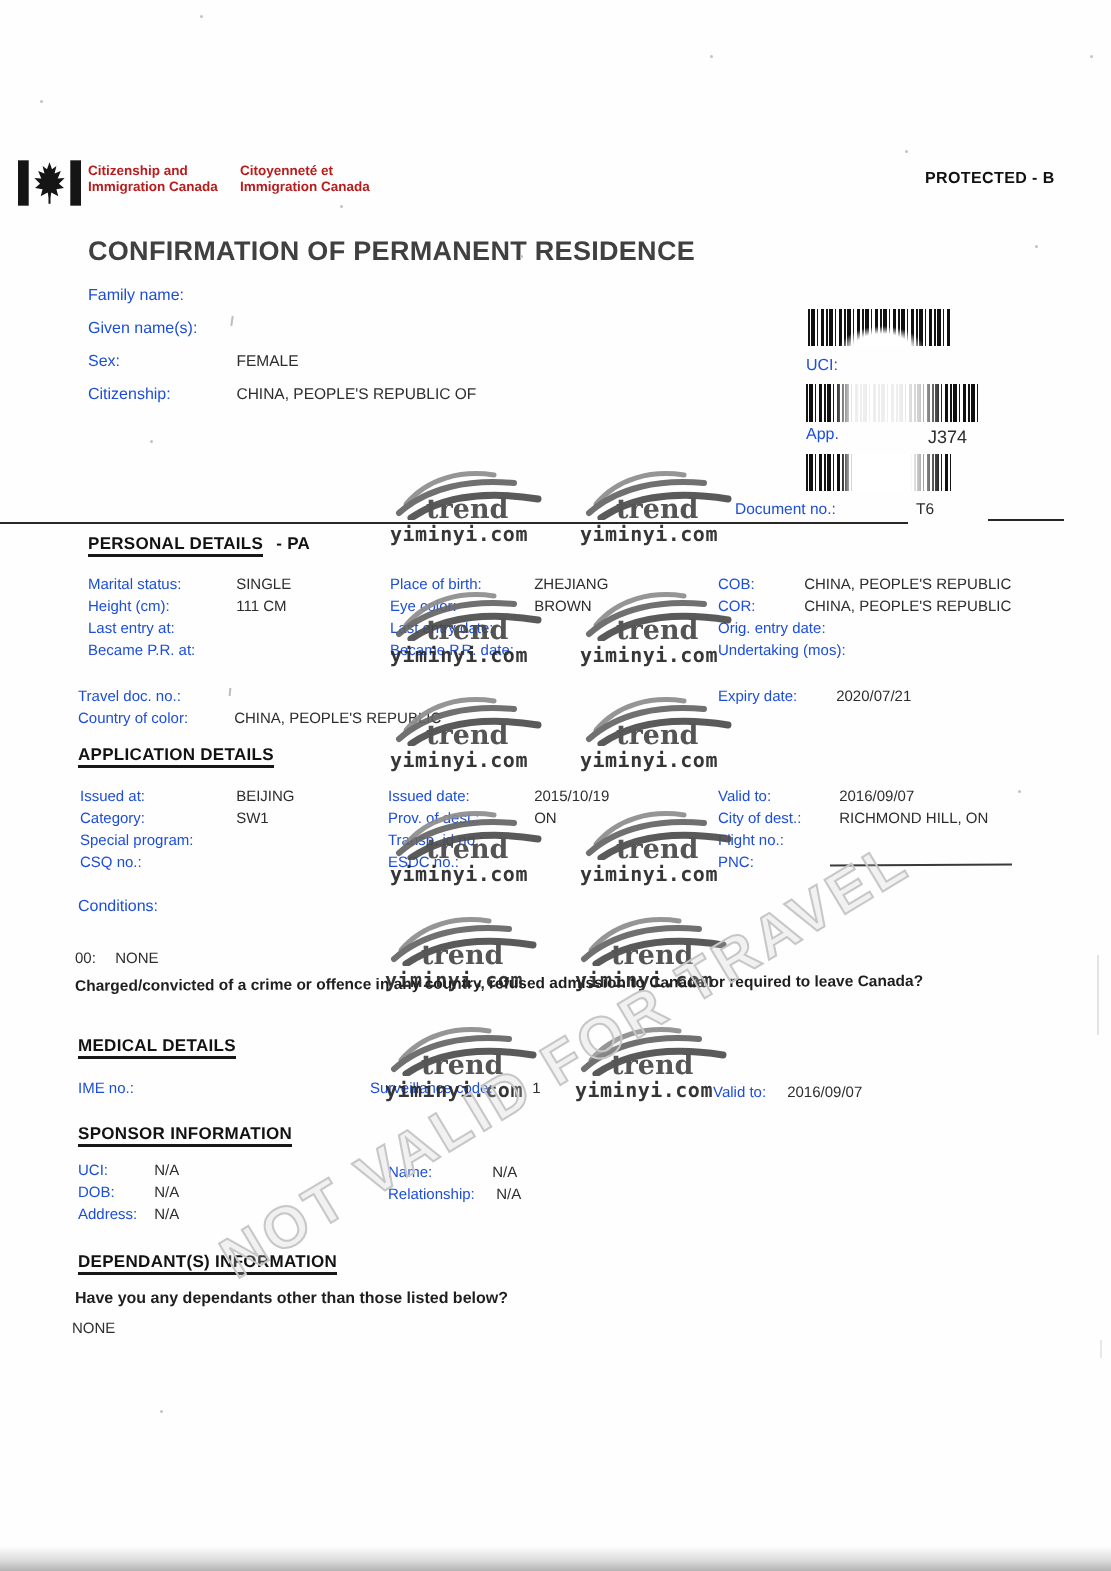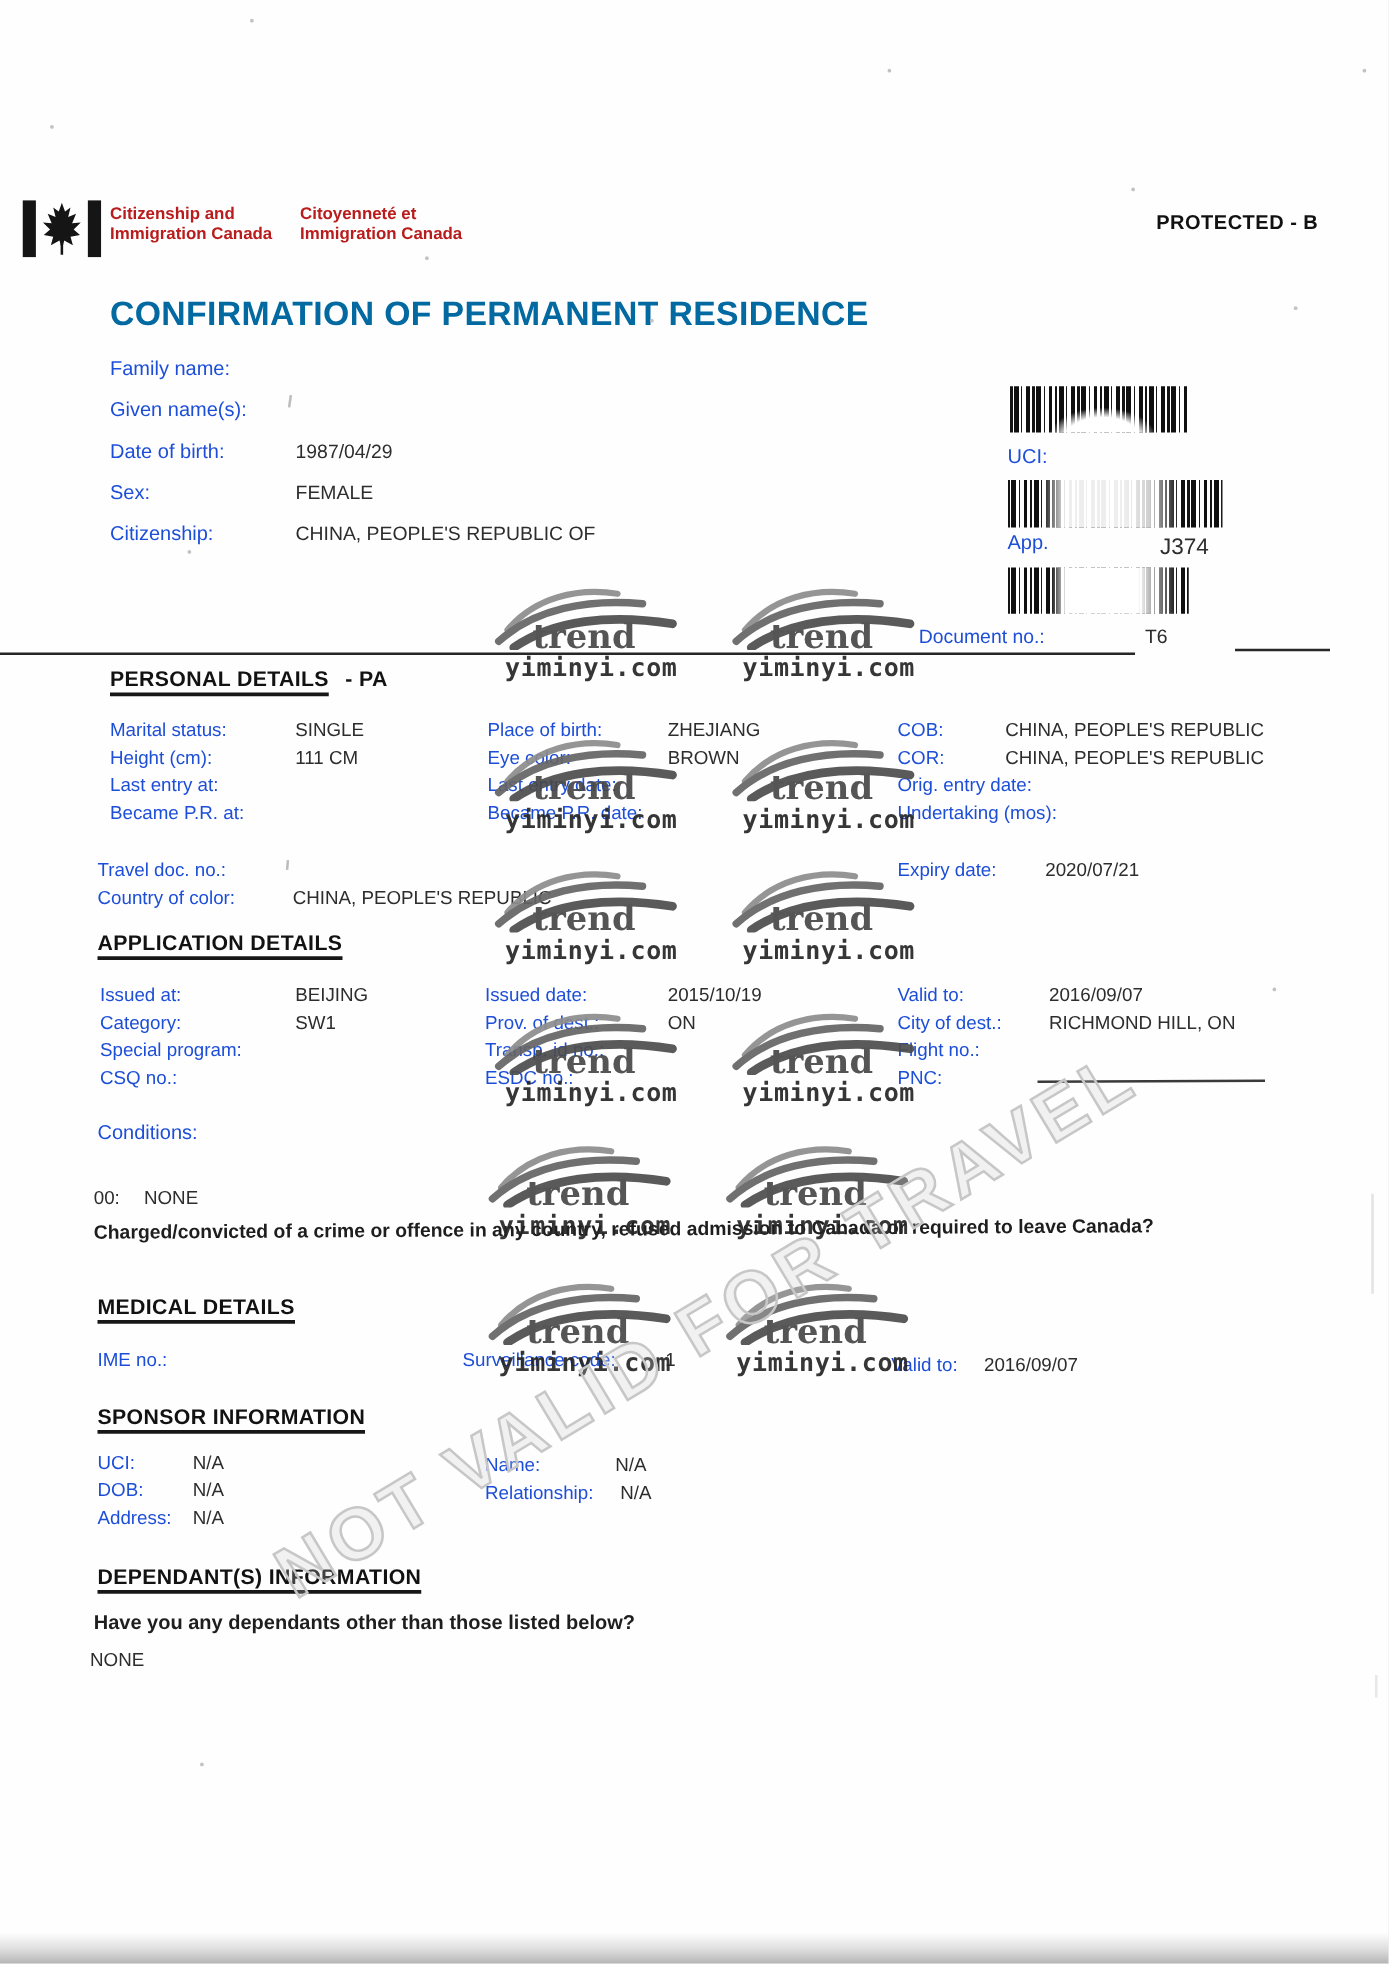--- a/index.html
+++ b/index.html
@@ -13,39 +13,39 @@
   .lbl{font-weight:normal;display:inline-block;vertical-align:top;color:#1d4ed8;}
   .val{color:#2d2d2d;}
   .frow{white-space:nowrap;font-size:15px;line-height:22px;}
   .idrow{white-space:nowrap;font-size:16px;line-height:33px;height:33px;}
   .idrow .val{font-size:15.5px;}
   .col .frow{height:22px;}
   .heading{font-size:17px;font-weight:bold;letter-spacing:.3px;color:#121212;white-space:nowrap;}
   .heading .hu{border-bottom:3px solid #171717;padding-bottom:1px;}
   .dept{font-size:13.5px;line-height:15.5px;color:#b91c1c;font-weight:bold;}
   .classif{font-size:16px;font-weight:bold;letter-spacing:.4px;color:#111;}
-  .title{font-size:27px;font-weight:bold;letter-spacing:.3px;color:#0369a1;white-space:nowrap;}
+  .title{font-size:27px;font-weight:bold;letter-spacing:.3px;color:#404040;white-space:nowrap;}
   .hline{position:absolute;background:#272727;height:2px;}
   
   .barcode{
     position:absolute;
     background:
       repeating-linear-gradient(90deg,
         #141414 0 2px, #fff 2px 3px,
         #0f0f0f 3px 7px, #fff 7px 9px,
         #1a1a1a 9px 10px, #fff 10px 13px,
         #101010 13px 16px, #fff 16px 18px);
   }
   .barcode::after{content:"";position:absolute;inset:0;}
   .bc-1::after{background:radial-gradient(ellipse 58px 34px at 52% 115%,#fff 52%,rgba(255,255,255,0) 75%);}
   .bc-2::after{background:linear-gradient(90deg,rgba(255,255,255,0) 16%,rgba(255,255,255,.93) 27% 55%,rgba(255,255,255,.8) 66%,rgba(255,255,255,0) 80%);}
   .bc-3::after{background:linear-gradient(90deg,rgba(255,255,255,0) 24%,#fff 33% 72%,rgba(255,255,255,.55) 82%,rgba(255,255,255,0) 94%);}
   
   .wm-pair{position:absolute;width:152px;opacity:.92;}
-  .wm-site{font-family:"DejaVu Sans Mono",monospace;font-weight:bold;font-size:20px;letter-spacing:.5px;color:#262626;margin-top:-3px;text-align:right;}
+  .wm-site{font-family:"DejaVu Sans Mono",monospace;font-weight:bold;font-size:20px;letter-spacing:.5px;color:#262626;margin-top:-3px;}
   
   .diag{
     position:absolute;left:145px;top:1026px;width:840px;text-align:center;
     font-size:58px;font-weight:bold;letter-spacing:5px;white-space:nowrap;
     color:rgba(205,205,205,.25);
     -webkit-text-stroke:2px #c7c7c7;
     transform:rotate(-31deg);
     pointer-events:none;
   }
   
@@ -85,24 +85,20 @@
   <div class="abs" style="left:88px;top:279px">
     <div class="idrow">
       <span class="lbl" style="width:144px">Family name:</span>
       <span class="val"></span>
     </div>
     <div class="idrow">
       <span class="lbl" style="width:144px">Given name(s):</span>
       <span class="val"></span>
     </div>
     <div class="idrow">
-      <span class="lbl" style="width:144px">Date of birth:</span>
-      <span class="val">1987/04/29</span>
-    </div>
-    <div class="idrow">
       <span class="lbl" style="width:144px">Sex:</span>
       <span class="val">FEMALE</span>
     </div>
     <div class="idrow">
       <span class="lbl" style="width:144px">Citizenship:</span>
       <span class="val">CHINA, PEOPLE'S REPUBLIC OF</span>
     </div>
   </div>
 
   <div class="barcode bc-1 abs" style="left:808px;top:309px;width:142px;height:37px"></div>

